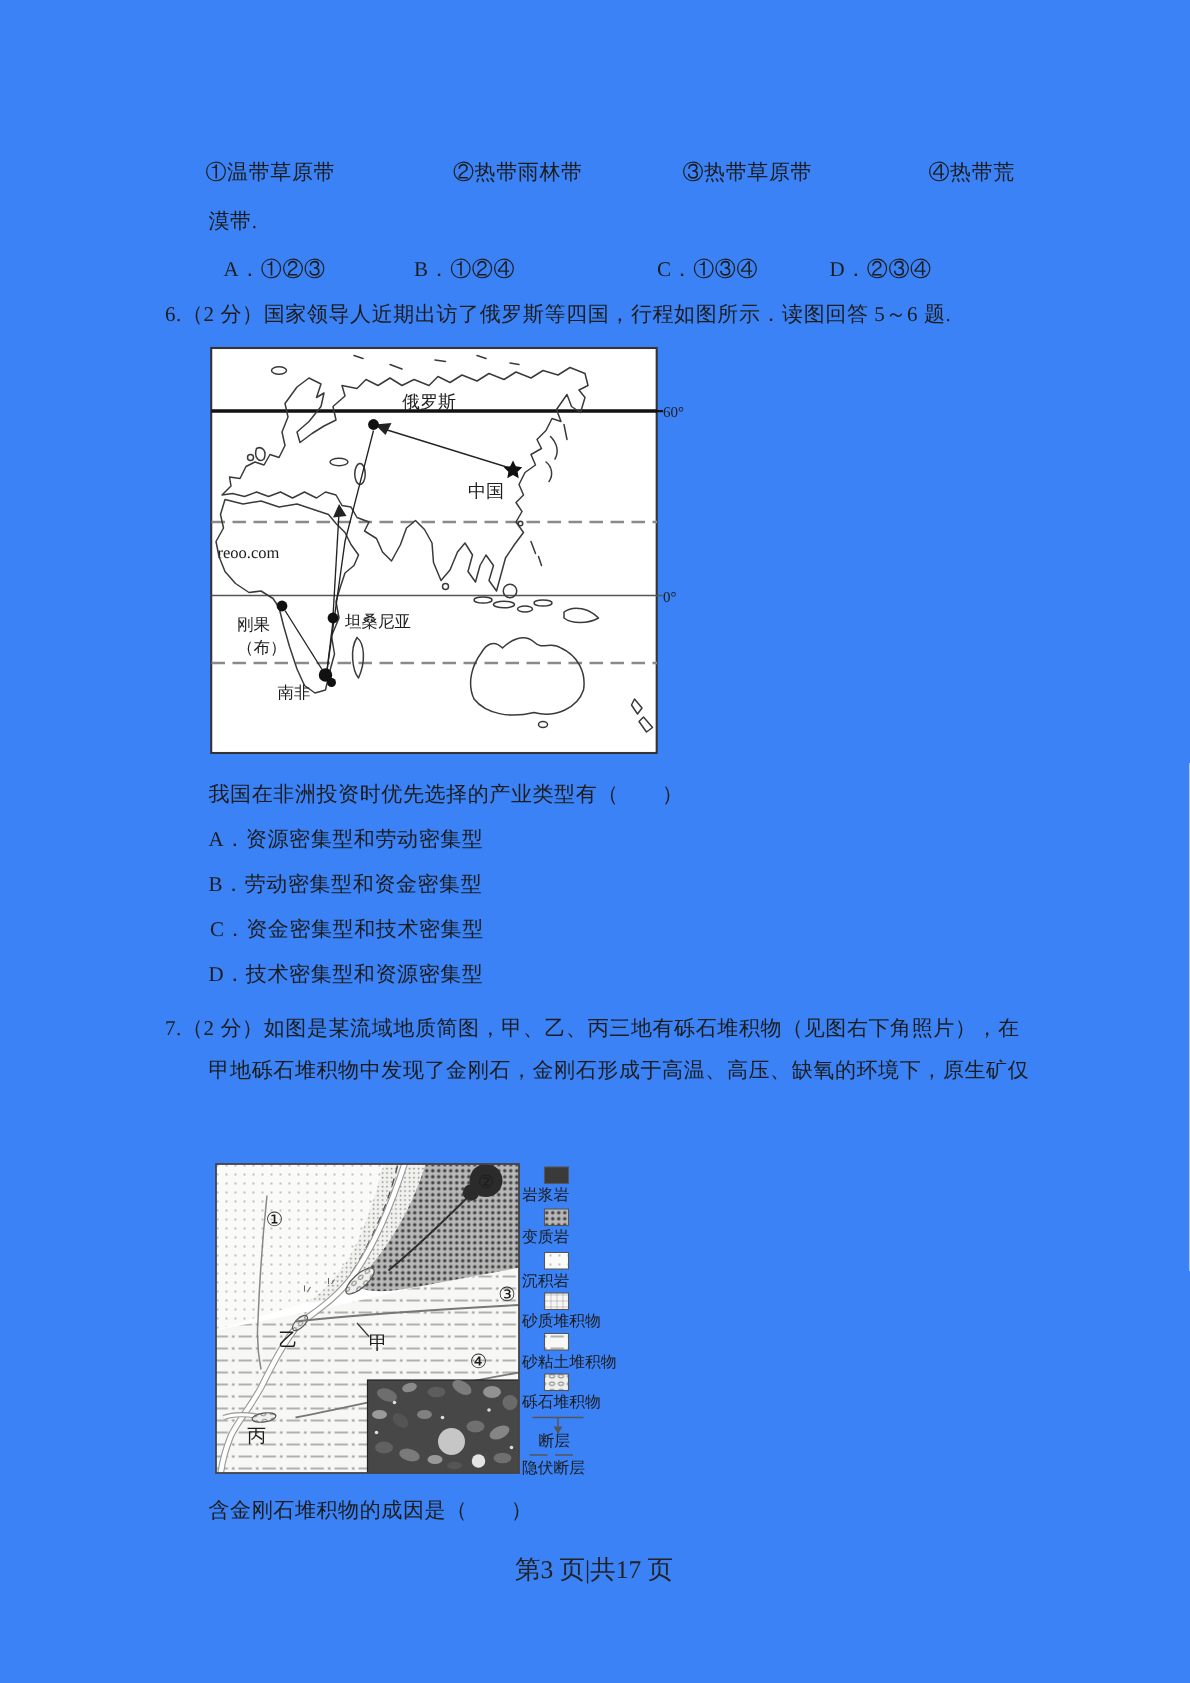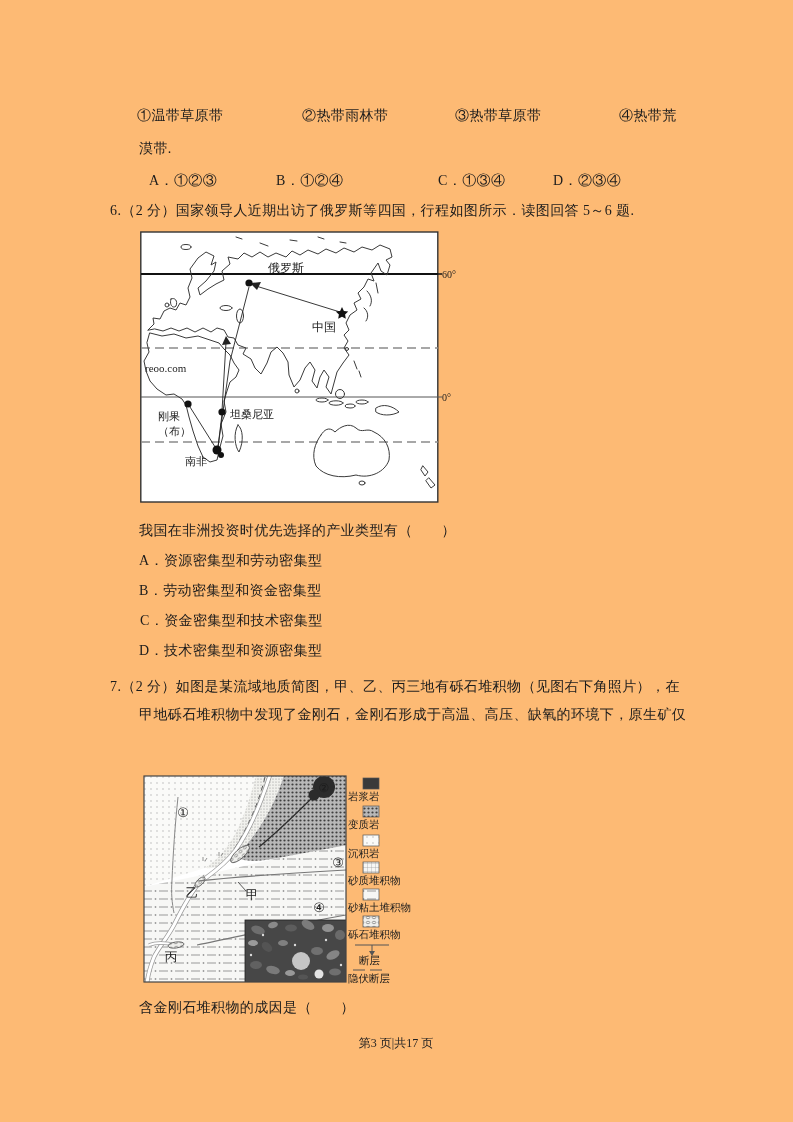--- a/index.html
+++ b/index.html
@@ -1,19 +1,19 @@
 <!DOCTYPE html>
 <html><head>
 <meta charset="utf-8">
 <style>
   html,body{margin:0;padding:0;background:#ffffff;}
-  .page{position:relative;width:793px;height:1122px;background:#fdba74;overflow:hidden;
+  .page{position:relative;width:793px;height:1122px;background:#3b82f6;overflow:hidden;
         font-family:"Liberation Serif","DejaVu Serif",serif;color:#1c1c1c;}
   .t{position:absolute;font-size:14px;line-height:18px;letter-spacing:0.4px;white-space:pre;}
-  .footer{position:absolute;left:296px;top:1035px;width:200px;text-align:center;font-size:12px;color:#222;}
+  .footer{position:absolute;left:296px;top:1035px;width:200px;text-align:center;font-size:17px;color:#222;}
   svg{position:absolute;}
   svg text{font-family:"Liberation Serif","DejaVu Serif",serif;fill:#1c1c1c;}
   .mapstroke{fill:none;stroke:#3a3a3a;stroke-width:1;stroke-linejoin:round;stroke-linecap:round;}
 </style>
 </head>
 <body>
 
 <div class="page">
 
   <div class="t" style="left:137px;top:107px">①温带草原带</div>

